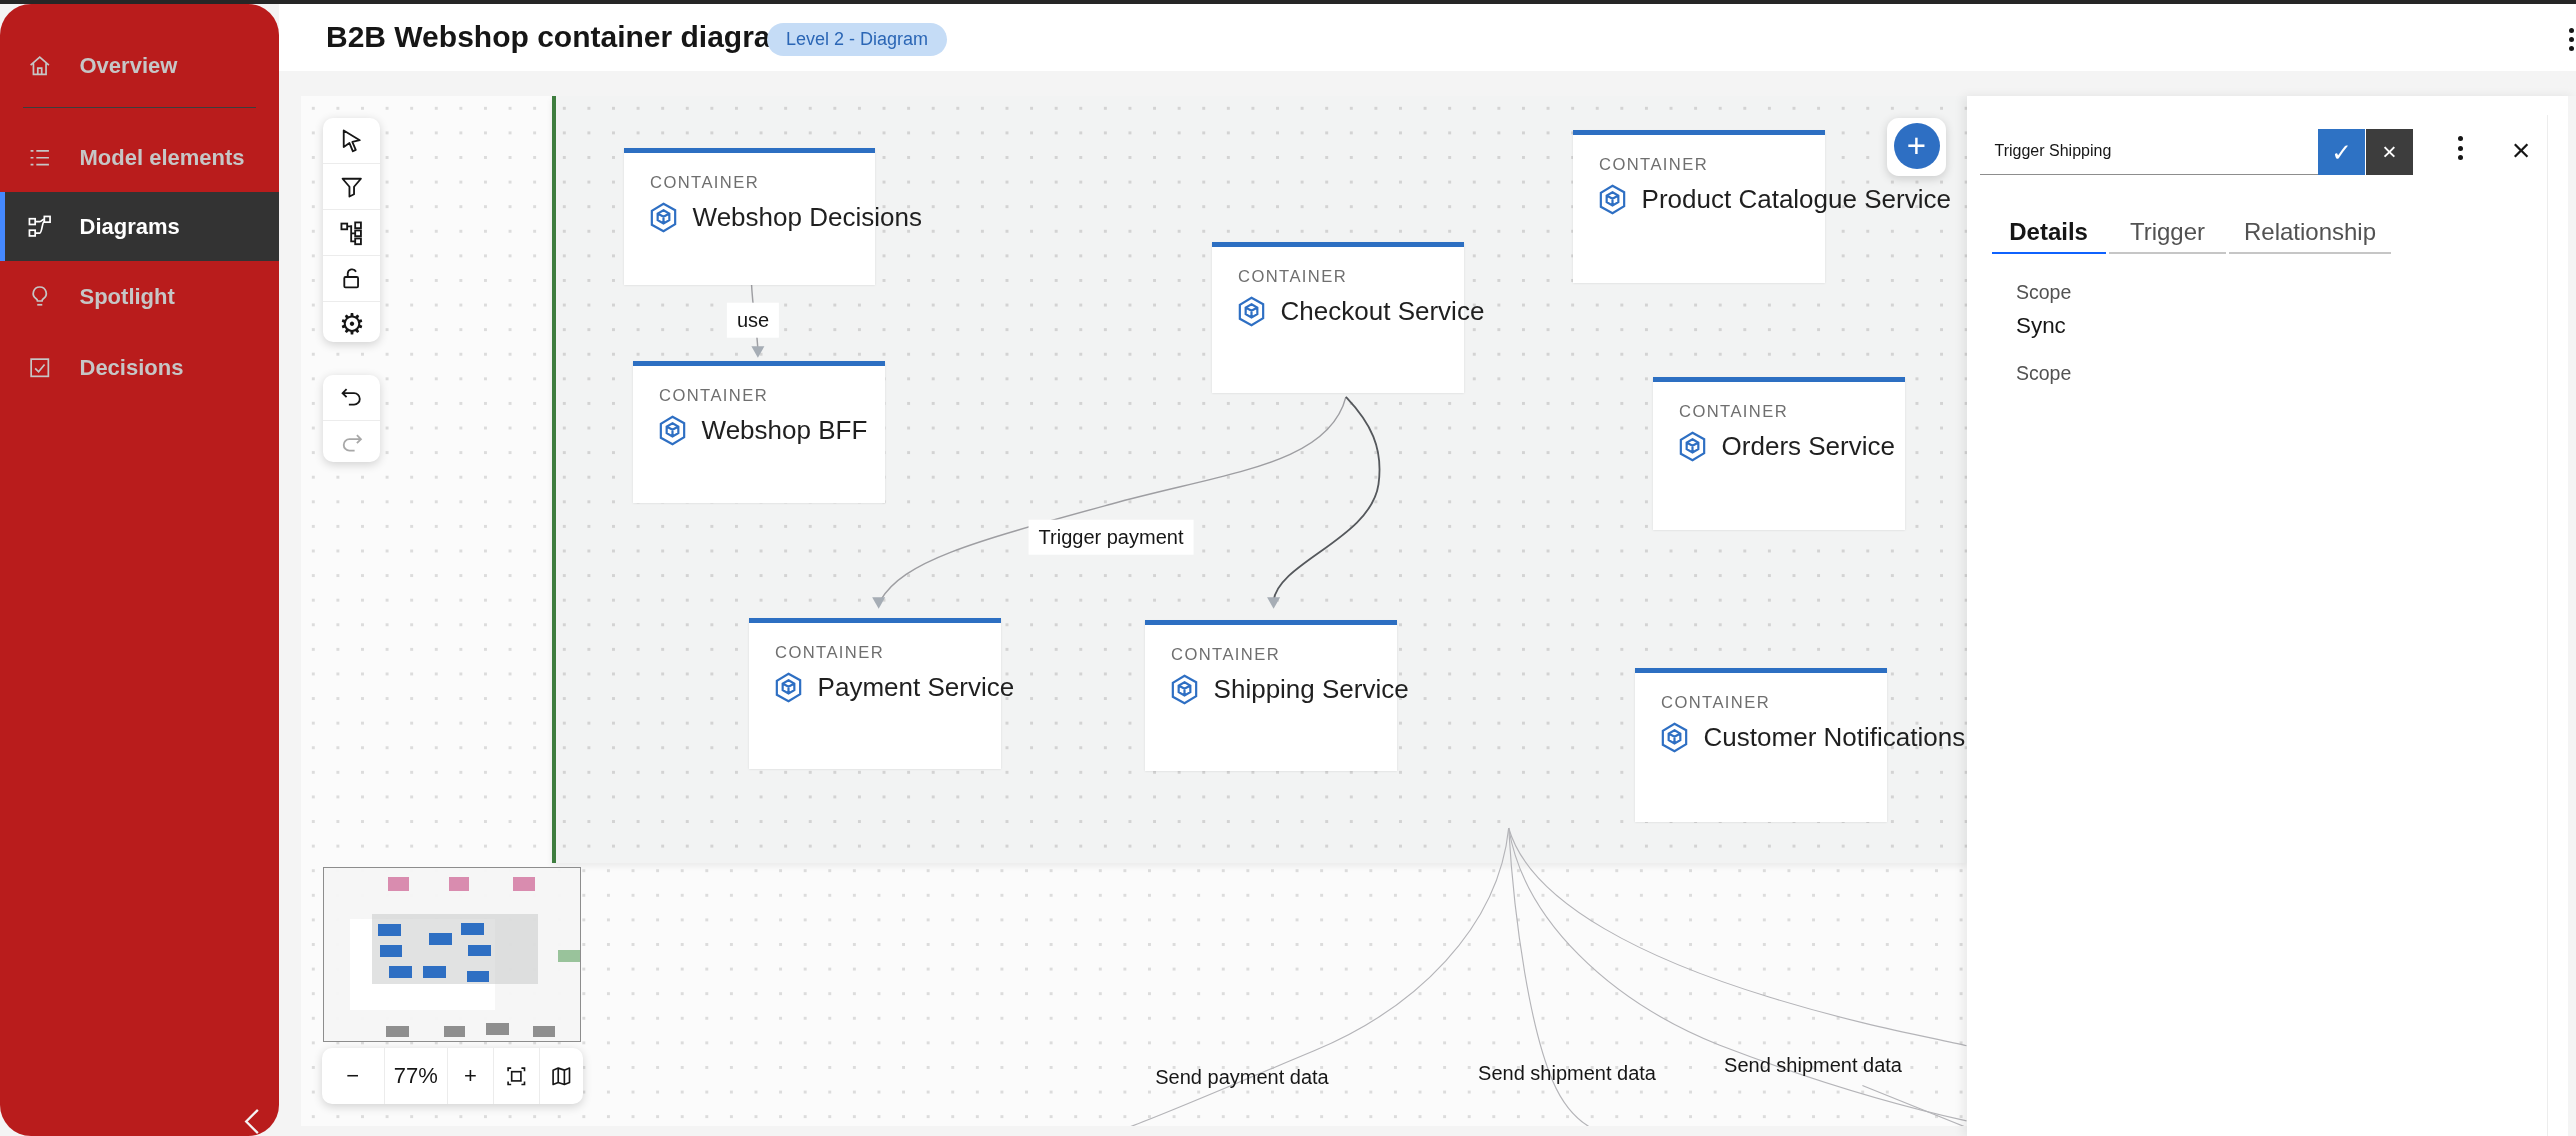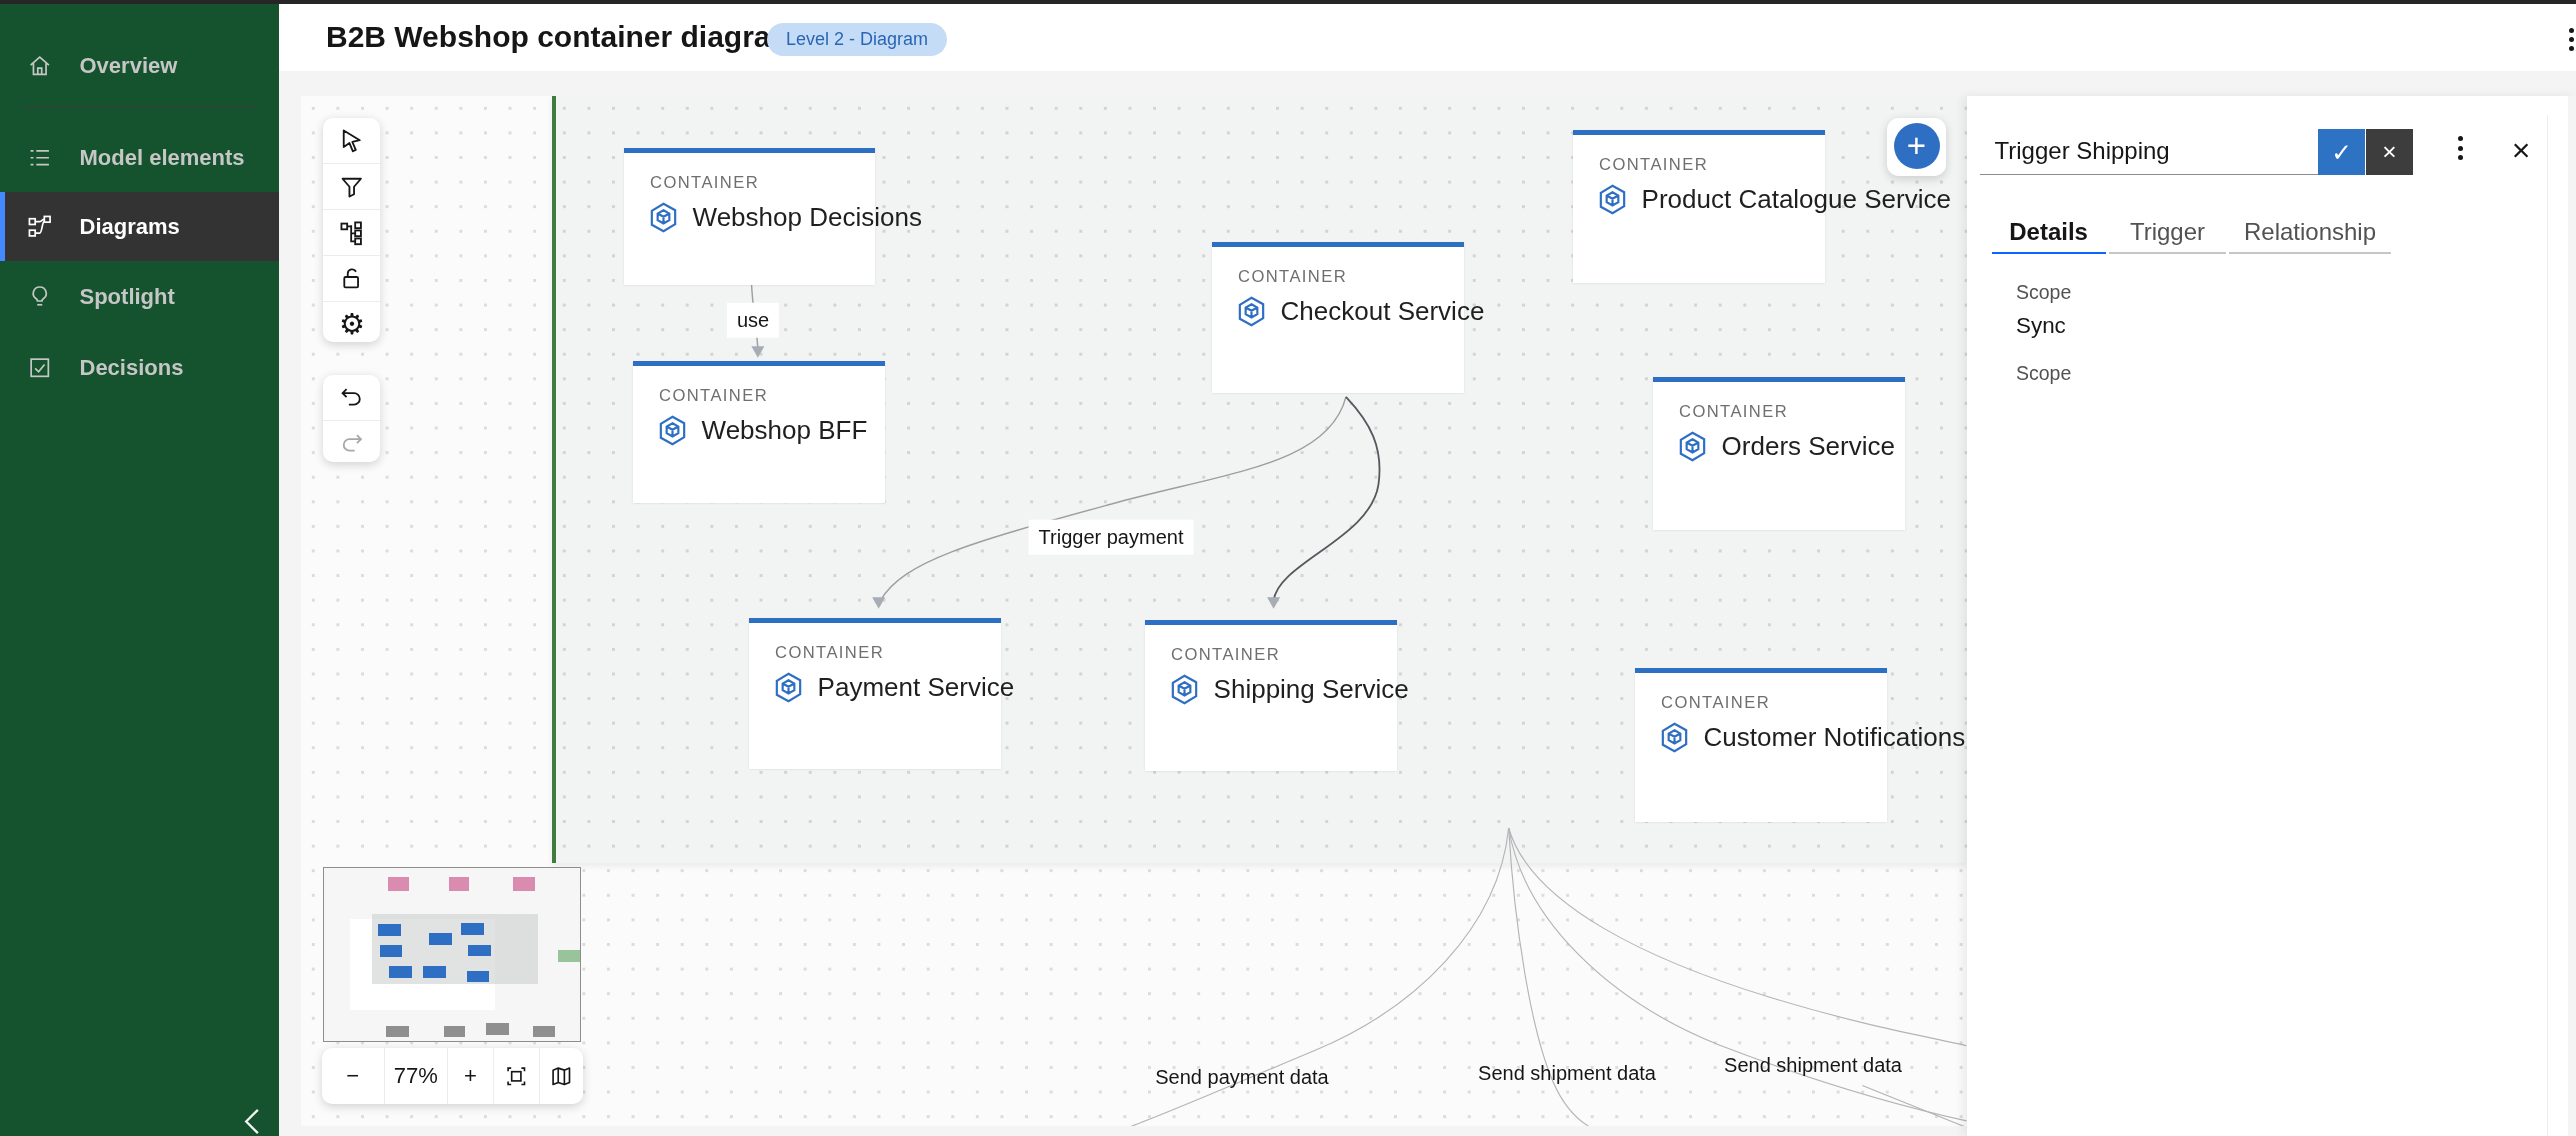--- a/index.html
+++ b/index.html
@@ -10,21 +10,21 @@
   
   #topstrip{left:0;top:0;width:2576px;height:4.3px;background:#262626;}
   #header{left:279px;top:4.3px;width:2297px;height:67px;background:#ffffff;}
   #page-title{left:47px;top:16px;font-size:30px;font-weight:600;color:#161616;white-space:nowrap;}
   #level-badge{left:488px;top:19px;height:33px;padding:0 19px;background:#c5dcf6;color:#2b66b5;
                border-radius:17.4px;font-size:18px;line-height:33px;}
   #header-kebab{left:2278px;top:19px;width:29px;height:33px;cursor:pointer;}
   .kebab i{display:block;width:5px;height:5px;border-radius:50%;background:#161616;margin:4.3px auto;}
 
   
-  #sidebar{left:0;top:4.3px;width:279px;height:1132px;background:#14532d;}
+  #sidebar{left:0;top:4.3px;width:279px;height:1132px;background:#b91c1c;border-radius:31px;}
   .side-item{position:absolute;left:0;width:279px;height:69px;display:flex;align-items:center;cursor:pointer;}
   .side-item .icn{width:27.5px;height:27.5px;margin-left:26px;flex:none;}
   .side-item .lbl{margin-left:26px;font-size:22px;font-weight:600;color:#c6c6c6;white-space:nowrap;}
   .side-item.active{background:#333333;}
   .side-item.active .lbl{color:#ffffff;}
   .side-item.active::before{content:"";position:absolute;left:0;top:0;width:5px;height:69px;background:#4589ff;}
   #side-divider{left:23px;top:103px;width:233px;height:0.7px;background:#3d3d3d;}
   #collapse-btn{left:236px;top:1100px;width:35px;height:35px;cursor:pointer;}
 
   
@@ -72,21 +72,21 @@
   .zb-cell{display:flex;align-items:center;justify-content:center;font-size:22px;color:#161616;cursor:pointer;}
   .zb-cell + .zb-cell{border-left:0.7px solid #ececec;}
   .zb-cell svg{width:24.6px;height:24.6px;}
 
   
   #panel{left:1967px;top:96px;width:609px;height:1041px;background:#ffffff;
          box-shadow:-3.6px 0 10px rgba(0,0,0,0.07);}
   #panel-gutter-line{left:580px;top:19px;width:0.7px;height:1022px;background:#ededed;}
   #panel-gutter{left:601px;top:0;width:8.7px;height:1041px;background:#f4f4f4;}
   #name-input{left:13px;top:31px;width:338px;height:48px;border-bottom:1.4px solid #8d8d8d;
-              font-size:24px;color:#161616;display:flex;align-items:center;padding-left:14.5px;box-sizing:border-box;cursor:text;}
+              font-size:16px;color:#161616;display:flex;align-items:center;padding-left:14.5px;box-sizing:border-box;cursor:text;}
   #confirm-btn{left:351px;top:33px;width:47px;height:46px;background:#2e72c4;color:#fff;
                display:flex;align-items:center;justify-content:center;font-size:24.6px;cursor:pointer;}
   #cancel-btn{left:399px;top:33px;width:47px;height:46px;background:#3d3d3d;color:#fff;
               display:flex;align-items:center;justify-content:center;font-size:24.6px;cursor:pointer;}
   #panel-kebab{left:479px;top:36px;width:29px;height:38px;cursor:pointer;}
   #panel-close{left:538px;top:35px;width:32px;height:38px;font-size:32px;color:#161616;
                display:flex;align-items:center;justify-content:center;cursor:pointer;}
   .tab{position:absolute;top:116px;height:42px;font-size:24px;color:#525252;cursor:pointer;
        display:flex;align-items:flex-start;justify-content:center;box-sizing:border-box;}
   .tab .tlbl{padding-top:5.8px;}

